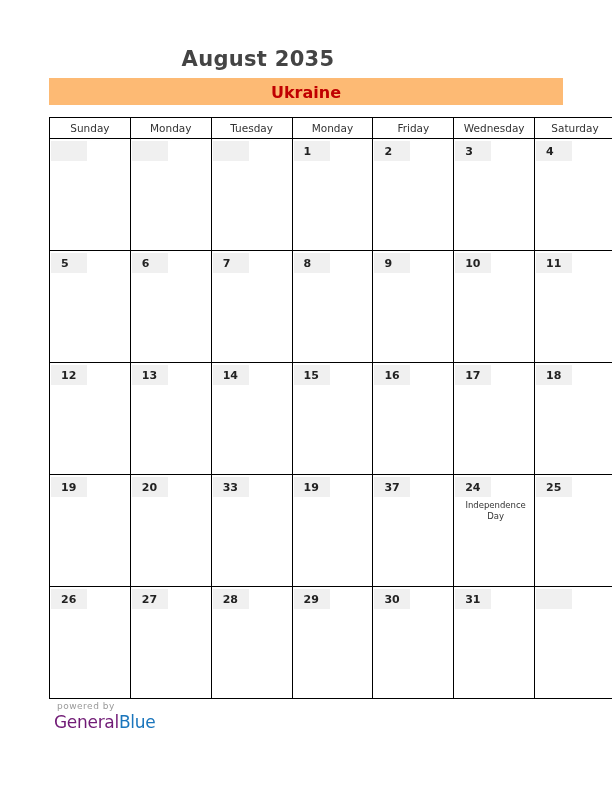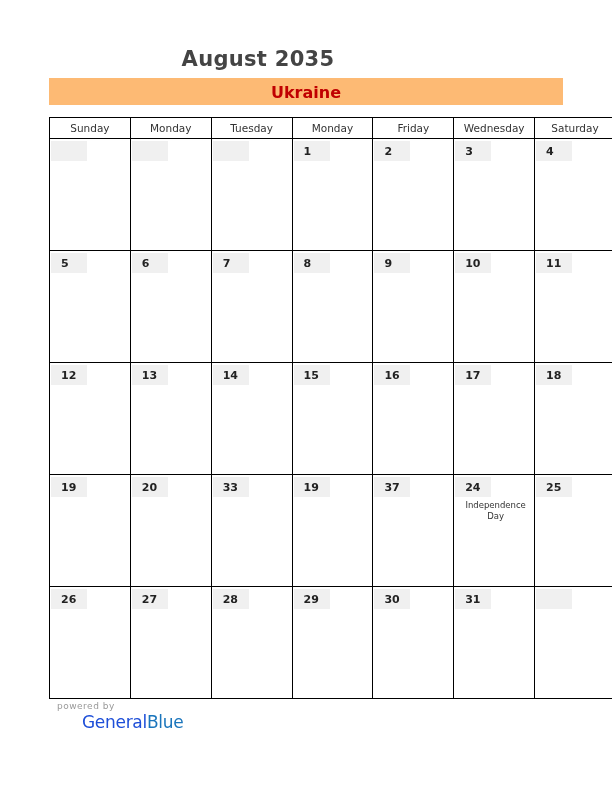--- a/index.html
+++ b/index.html
@@ -8,21 +8,21 @@
   .country-bar{position:absolute;left:49px;top:78px;width:514px;height:27px;background:#fdba74;}
   .country{display:block;text-align:center;line-height:29px;font-size:16px;font-weight:bold;color:#c00000;}
   table.cal{position:absolute;left:49px;top:117px;width:567px;border-collapse:collapse;table-layout:fixed;}
   table.cal th{height:20px;border:1px solid #000;font-weight:normal;font-size:10.5px;color:#333;text-align:center;padding:0;}
   table.cal td{height:111px;border:1px solid #000;vertical-align:top;padding:0;position:relative;}
   .daynum{display:inline-block;width:36px;height:20px;background:#f0f0f0;margin:2px 0 0 1px;font-size:11px;font-weight:bold;line-height:21px;text-indent:10px;color:#222;}
   .blank{display:block;width:36px;height:20px;background:#f0f0f0;margin:2px 0 0 1px;}
   .holiday{display:block;font-size:8.5px;color:#333;margin:3px 0 0 3px;line-height:11px;text-align:center;}
   .powered{position:absolute;left:57px;top:701px;font-size:9px;color:#999;letter-spacing:0.5px;}
   .brand{position:absolute;left:54px;top:712px;font-size:17px;letter-spacing:-0.3px;}
-  .brand .g{color:#1d4ed8;margin-left:28px;}
+  .brand .g{color:#701a75;}
   .brand .b{color:#1a75bc;}
 </style>
 </head>
 <body>
 
 <div class="title">August 2035</div>
 <div class="country-bar">
   <span class="country">Ukraine</span>
 </div>
 

